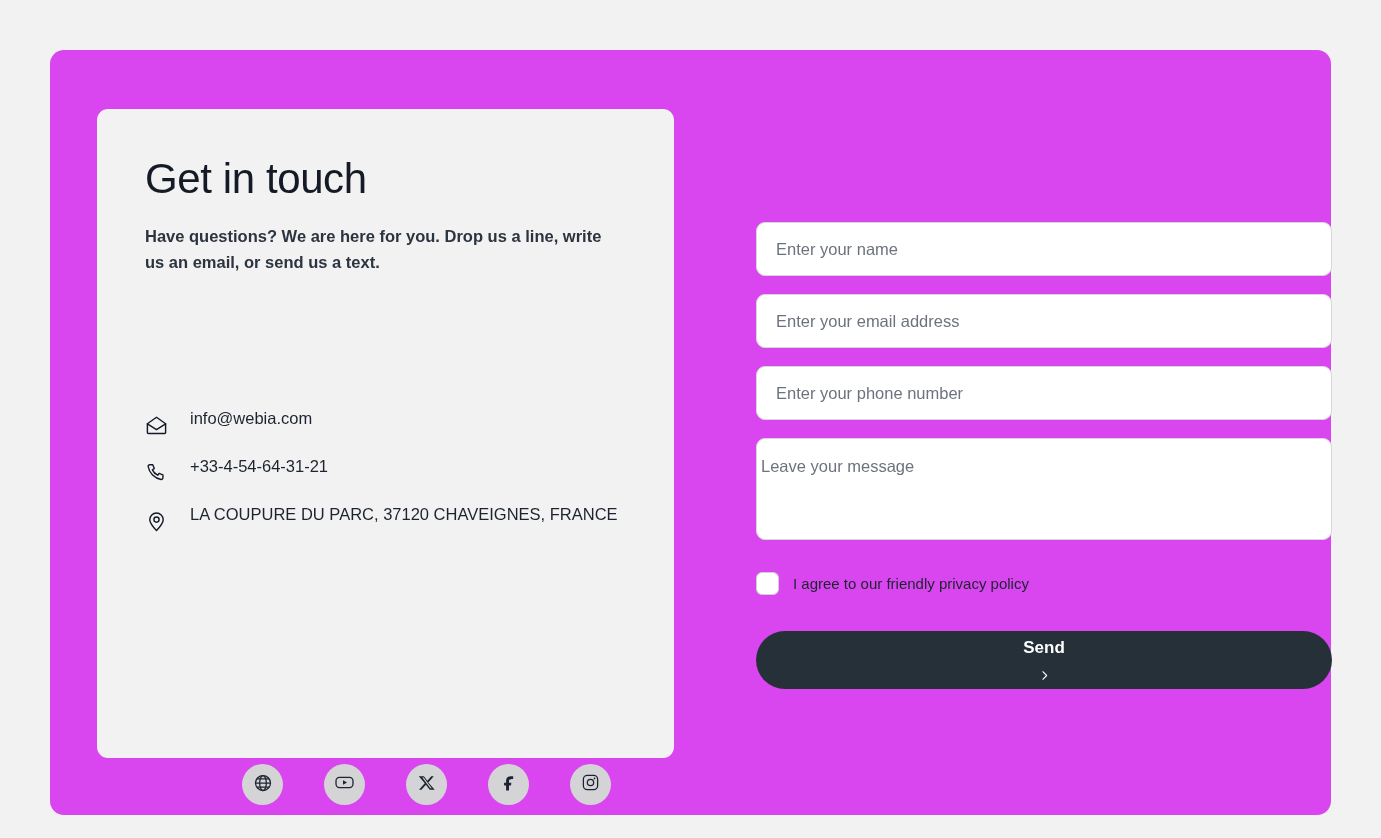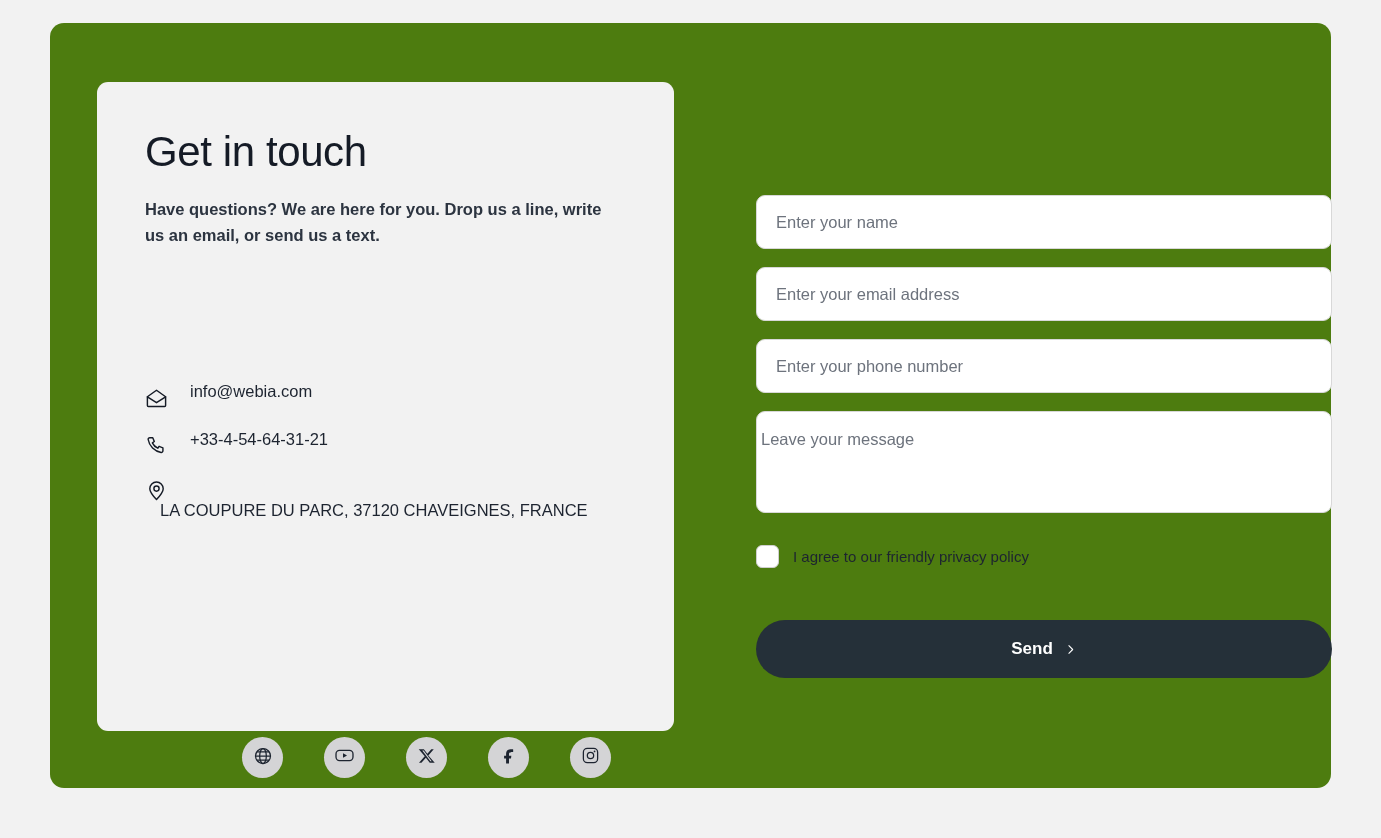--- a/index.html
+++ b/index.html
@@ -19,24 +19,24 @@
     position: relative;
     width: 1381px;
     height: 838px;
     overflow: hidden;
   }
 
   
   .card {
     position: absolute;
     left: 50px;
-    top: 23px;
+    top: 50px;
     width: 1281px;
     height: 765px;
-    background: #4d7c0f;
+    background: #d946ef;
     border-radius: 14px;
   }
 
   
   .info-panel {
     position: absolute;
     left: 47px;
     top: 59px;
     width: 577px;
     height: 649px;
@@ -76,21 +76,21 @@
     top: 301px;
   }
 
   .contact-row {
     display: flex;
     align-items: flex-start;
     height: 30px;
     margin-bottom: 18px;
   }
 
-  .contact-row:last-child { margin-bottom: 0; flex-direction: column; }
+  .contact-row:last-child { margin-bottom: 0; }
 
   .contact-icon {
     width: 30px;
     min-width: 30px;
     height: 30px;
     display: flex;
     align-items: center;
     justify-content: flex-start;
     color: #151b26;
   }
@@ -178,35 +178,36 @@
 
   .consent-label {
     margin-left: 14px;
     font-size: 15px;
     color: #1d2430;
     cursor: pointer;
     line-height: 1;
   }
 
   .send-btn {
-    margin-top: 52px;
+    margin-top: 36px;
     width: 576px;
     height: 58px;
     border: none;
     border-radius: 29px;
     background: #253039;
     color: #ffffff;
     font-family: "Liberation Sans", sans-serif;
     font-size: 17px;
     font-weight: 700;
     display: flex;
     align-items: center;
     justify-content: center;
     gap: 11px;
     cursor: pointer;
+    flex-direction: column;
   }
 
   .send-chevron {
     display: flex;
     align-items: center;
     color: #ffffff;
   }
 </style>
 </head>
 <body>

